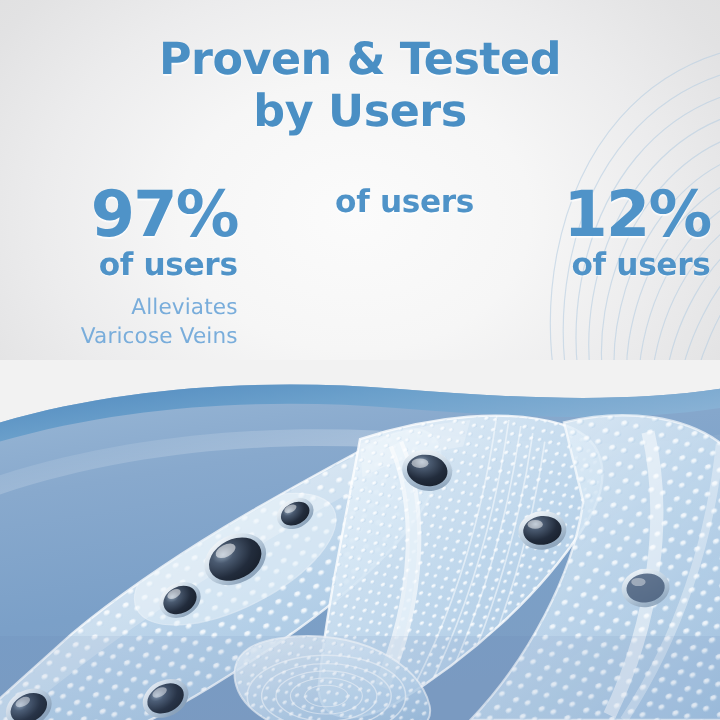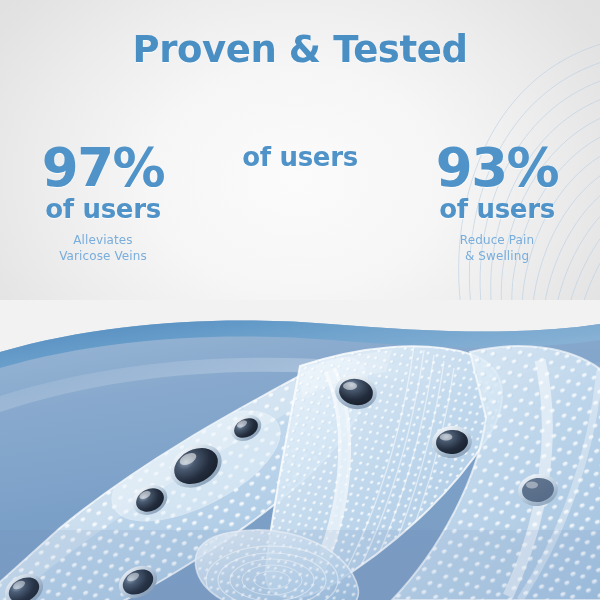--- a/index.html
+++ b/index.html
@@ -51,41 +51,42 @@
     top: 142px;
     left: 0;
     width: 600px;
     display: flex;
     justify-content: space-between;
     padding: 0 8px;
     box-sizing: border-box;
   }
   .stat {
     width: 190px;
-    text-align: center;
+    text-align: right;
+    margin-top: 12px;
   }
   .stat-pct {
     font-size: 53px;
     font-weight: bold;
     line-height: 0.98;
     letter-spacing: -1.5px;
     color: #4f93c8;
     text-shadow: 0 1px 1px rgba(255,255,255,0.8);
   }
   .stat-of {
     font-size: 26px;
     font-weight: bold;
     line-height: 1.22;
     letter-spacing: -0.3px;
     color: #4f93c8;
     text-shadow: 0 1px 1px rgba(255,255,255,0.8);
   }
   .stat-desc {
     margin-top: 7px;
-    font-size: 12px;
+    font-size: 18px;
     font-weight: 400;
     line-height: 1.33;
     color: #79addb;
     letter-spacing: 0.1px;
   }
   .stat-desc .d2 { display: block; }
 
   
   .photo {
     position: absolute;
@@ -114,44 +115,41 @@
       <path d="M230 166 C 193 184, 158 232, 148 296 C 141 344, 162 402, 196 420"></path>
       <path d="M230 184 C 199 202, 167 248, 158 308 C 152 352, 174 408, 208 420"></path>
       <path d="M230 202 C 205 220, 176 264, 168 320 C 163 360, 186 412, 218 420"></path>
       <path d="M230 220 C 211 238, 185 280, 178 332 C 174 368, 198 416, 226 420"></path>
       <path d="M230 238 C 216 256, 194 296, 188 344 C 185 376, 208 418, 230 420"></path>
     </g>
   </svg>
 
   <div class="headline">
     <span>Proven &amp; Tested</span>
+    <span class="l2">by Users</span>
   </div>
 
   <div class="stats">
 
     <div class="stat">
       <div class="stat-pct">97%</div>
       <div class="stat-of">of users</div>
       <div class="stat-desc">
         <span>Alleviates</span>
         <span class="d2">Varicose Veins</span>
       </div>
     </div>
 
     <div class="stat">
       <div class="stat-of">of users</div>
     </div>
 
     <div class="stat">
-      <div class="stat-pct">93%</div>
+      <div class="stat-pct">12%</div>
       <div class="stat-of">of users</div>
-      <div class="stat-desc">
-        <span>Reduce Pain</span>
-        <span class="d2">&amp; Swelling</span>
-      </div>
     </div>
 
   </div>
 
   <div class="photo">
     <svg width="600" height="300" viewBox="0 0 600 300" xmlns="http://www.w3.org/2000/svg">
       <defs>
 
         <linearGradient id="bgBlue" x1="0" y1="0" x2="0.35" y2="1">
           <stop offset="0" stop-color="#9ab8d6"></stop>

